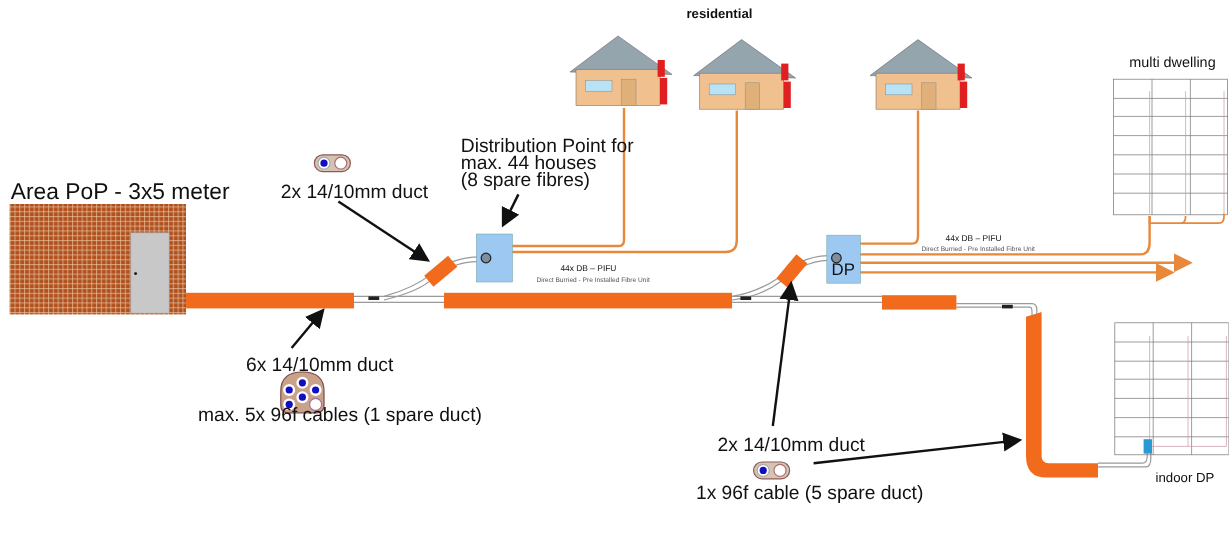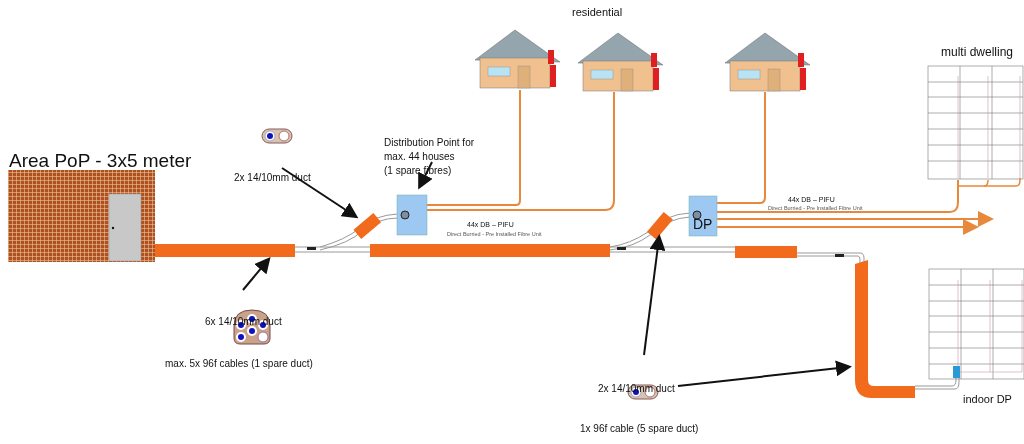--- a/index.html
+++ b/index.html
@@ -1,20 +1,20 @@
 <!DOCTYPE html>
 <html><head>
 <meta charset="utf-8">
 <style>
   html, body { margin:0; padding:0; background:#ffffff; }
   body { width:1024px; height:444px; position:relative; overflow:hidden; font-family:"Liberation Sans", sans-serif; }
   svg { position:absolute; left:0; top:0; }
   .lbl { position:absolute; color:#111; white-space:nowrap; font-family:"Liberation Sans", sans-serif; }
   .tiny { font-size:5.5px; color:#555; }
-  .mid { font-size:10px;margin-top:20px; }
+  .mid { font-size:16px; }
 </style>
 </head>
 <body>
 
 <svg width="1024" height="444" viewBox="0 0 1024 444">
   <defs>
     <pattern id="brick" width="4" height="4" patternUnits="userSpaceOnUse">
       <rect width="4" height="4" fill="#b0501e"></rect>
       <path d="M0 0.5 H4 M0.5 0 V4" stroke="#e8c2a0" stroke-width="0.6"></path>
     </pattern>
@@ -166,29 +166,29 @@
   <g stroke="#111" stroke-width="2" fill="none">
     <path d="M282 168 L355 216" marker-end="url(#arrowBlk)"></path>
     <path d="M432 162 L420 186" marker-end="url(#arrowBlk)"></path>
     <path d="M243 290 L268 260" marker-end="url(#arrowBlk)"></path>
     <path d="M644 355 L659 238" marker-end="url(#arrowBlk)"></path>
     <path d="M678 386 L848 367" marker-end="url(#arrowBlk)"></path>
   </g>
 </svg>
 
 <div class="lbl" style="left:9px;top:150px;font-size:19px;">Area PoP - 3x5 meter</div>
-<div class="lbl" style="left:572px;top:6px;font-size:11px;">residential</div>
+<div class="lbl" style="left:572px;top:6px;font-size:11px;font-weight:bold;">residential</div>
 <div class="lbl" style="left:941px;top:45px;font-size:12px;">multi dwelling</div>
 <div class="lbl" style="left:963px;top:381px;font-size:11px;margin-top:12px;">indoor DP</div>
 <div class="lbl" style="left:693px;top:176px;font-size:14px;margin-top:40px;">DP</div>
 
 <div class="lbl mid" style="left:384px;top:116px;line-height:14px;">
   <div>Distribution Point for</div>
   <div>max. 44 houses</div>
-  <div>(1 spare fibres)</div>
+  <div>(8 spare fibres)</div>
 </div>
 
 <div class="lbl mid" style="left:234px;top:152px;">2x 14/10mm duct</div>
 <div class="lbl mid" style="left:205px;top:296px;">6x 14/10mm duct</div>
 <div class="lbl mid" style="left:165px;top:338px;">max. 5x 96f cables (1 spare duct)</div>
 <div class="lbl mid" style="left:598px;top:363px;">2x 14/10mm duct</div>
 <div class="lbl mid" style="left:580px;top:403px;">1x 96f cable (5 spare duct)</div>
 
 <div class="lbl" style="left:467px;top:221px;font-size:7px;">44x DB – PIFU</div>
 <div class="lbl tiny" style="left:447px;top:231px;">Direct Burried - Pre Installed Fibre Unit</div>

